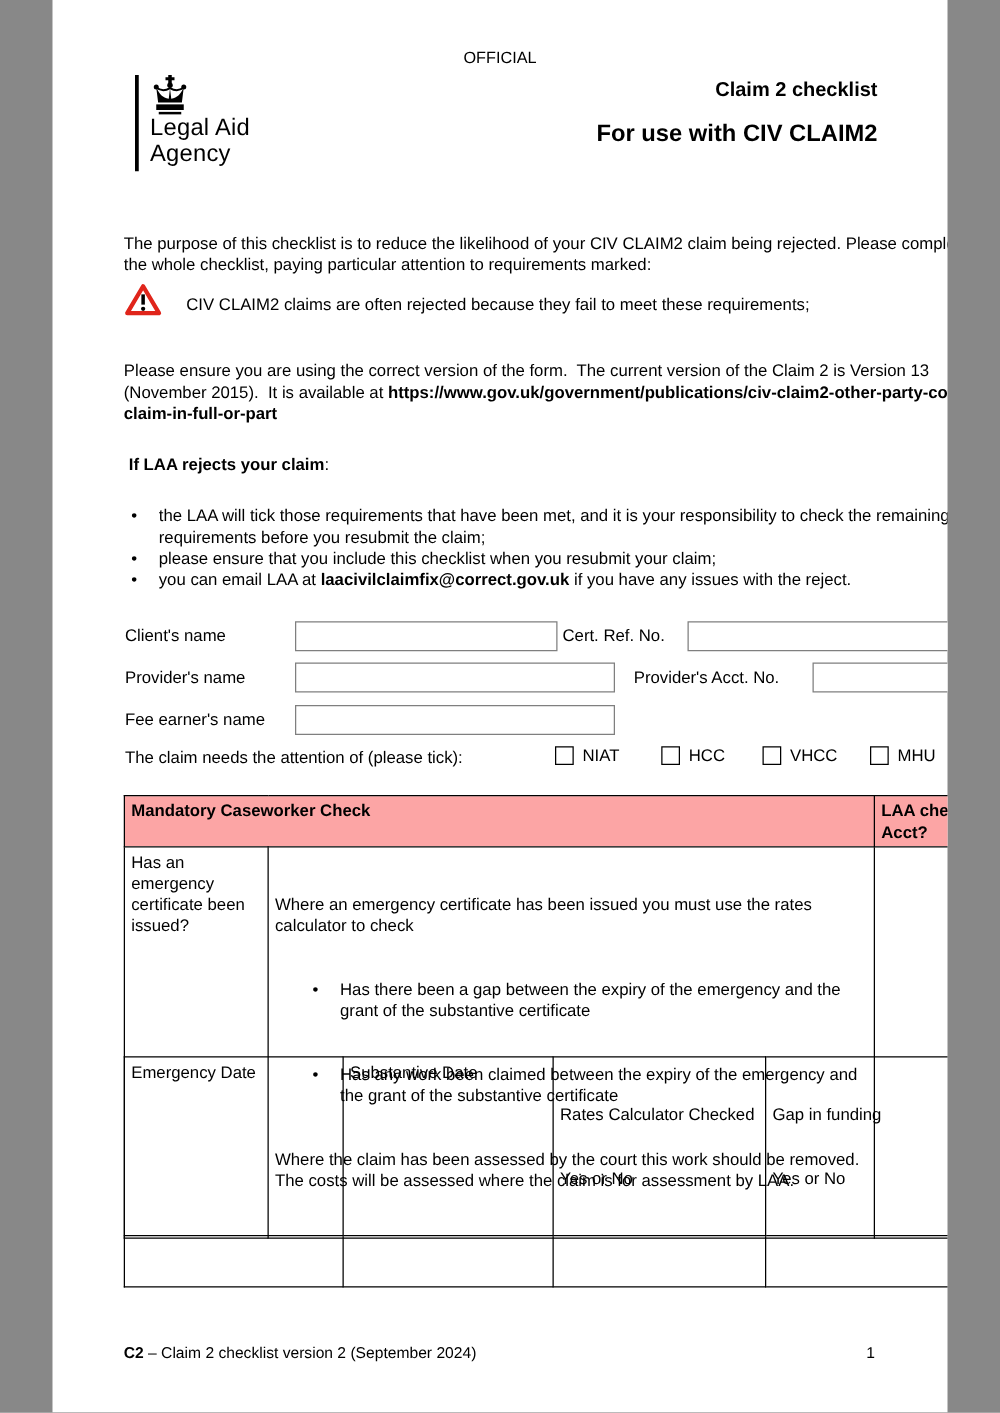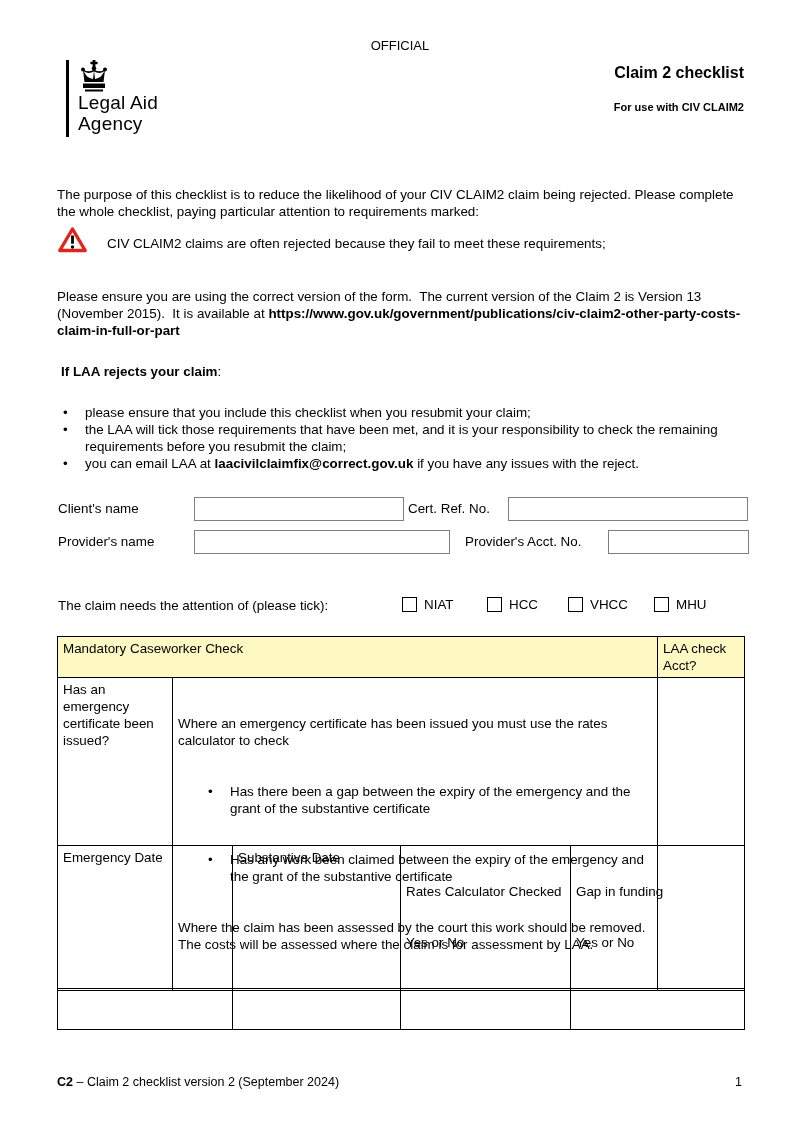--- a/index.html
+++ b/index.html
@@ -1,34 +1,34 @@
 <!DOCTYPE html>
 <html><head>
 <meta charset="utf-8">
 <style>
   html,body { margin:0; padding:0; background:#888; }
   .page {
-    position:relative; width:800px; height:1130px; margin:0 auto;
+    position:relative; width:716px; height:1130px; margin:0 auto;
     background:#ffffff; color:#000;
     font-family:"Liberation Sans", sans-serif;
     font-size:13.4px; line-height:17px;
     overflow:hidden;
   }
   .abs { position:absolute; }
   .t { white-space:pre-wrap; }
   .b { font-weight:bold; }
   .banner { top:37px; left:0; right:0; text-align:center; font-size:13px; }
 
   
   .logo-bar { left:66px; top:60px; width:3px; height:77px; background:#000; }
   .crown { left:78px; top:60px; }
   .logo-text { left:78px; top:92px; font-size:19px; line-height:21px; letter-spacing:0.2px; }
 
   .doc-title { top:64px; right:56px; font-size:16px; font-weight:bold; text-align:right; }
-  .doc-subtitle { top:99px; right:56px; font-size:11px; font-weight:bold; text-align:left; }
+  .doc-subtitle { top:99px; right:56px; font-size:19px; font-weight:bold; text-align:left; }
 
   .p-purpose { top:186px; left:57px; width:690px; }
   .warn-icon { left:57px; top:226px; }
   .warn-text { left:107px; top:235px; width:640px; }
   .p-version { top:288px; left:57px; width:690px; }
   .h-reject { top:363px; left:61px; }
 
   .bullets { top:404px; left:57px; width:690px; margin:0; padding:0; list-style:none; }
   .bullets li { position:relative; padding-left:28px; margin:0; }
   .bullets li::before { content:"\2022"; position:absolute; left:6px; }
@@ -40,21 +40,21 @@
   .row1 { top:497px; } .row2 { top:530px; } .row3 { top:564px; }
   .attention { top:596px; left:57px; right:56px; height:20px; }
   .opt { position:absolute; top:0; display:flex; align-items:center; gap:7px; }
   .cbx { width:15px; height:15px; border:1.6px solid #000; box-sizing:border-box;
          background:#fff; display:inline-block; flex:0 0 auto; }
 
   table.doc { border-collapse:collapse; table-layout:fixed; }
   table.doc td { border:1px solid #000; vertical-align:top; padding:3px 5px;
                  white-space:pre-wrap; overflow:hidden; }
   .tbl1 { top:636px; left:57px; width:687px; }
-  .tbl1 .hdr td { background:#fef9c3; font-weight:normal; }
+  .tbl1 .hdr td { background:#fca5a5; font-weight:bold; }
   .tbl1 .hrow { height:34px; }
   .tbl1 .brow { height:158px; }
   .ibullet { position:relative; padding-left:52px; }
   .ibullet::before { content:"\2022"; position:absolute; left:30px; }
   .tbl2 { top:845px; left:57px; width:687px; }
   .tbl2 .hrow { height:36px; }
   .tbl2 .brow { height:41px; }
 
   .footer { top:1074px; left:57px; font-size:12.5px; }
   .pageno { top:1074px; right:58px; font-size:12.5px; }
@@ -99,36 +99,40 @@
       <circle cx="15.5" cy="21" r="1.7" fill="#000"></circle>
     </svg>
   </div>
   <div class="abs warn-text t">CIV CLAIM2 claims are often rejected because they fail to meet these requirements;</div>
 
   <div class="abs p-version t"><span class="t">Please ensure you are using the correct version of the form.  The current version of the Claim 2 is Version 13 (November 2015).  It is available at </span><span class="b t">https://www.gov.uk/government/publications/civ-claim2-other-party-costs-claim-in-full-or-part</span></div>
 
   <div class="abs h-reject"><span class="b t">If LAA rejects your claim</span><span class="t">:</span></div>
 
   <ul class="abs bullets">
+    <li class="t">the LAA will tick those requirements that have been met, and it is your responsibility to check the remaining requirements before you resubmit the claim;</li>
     <li class="t">please ensure that you include this checklist when you resubmit your claim;</li>
-    <li class="t">the LAA will tick those requirements that have been met, and it is your responsibility to check the remaining requirements before you resubmit the claim;</li>
     <li><span class="t">you can email LAA at </span><span class="b t">laacivilclaimfix@correct.gov.uk</span><span class="t"> if you have any issues with the reject.</span></li>
   </ul>
 
   <div class="abs frow row2">
     <span class="abs flabel t" style="left:1px;">Provider's name</span>
     <div class="abs ibox" style="left:137px; width:256px;"></div>
     <span class="abs flabel t" style="left:408px;">Provider's Acct. No.</span>
     <div class="abs ibox" style="left:551px; width:141px;"></div>
   </div>
   <div class="abs frow row1">
     <span class="abs flabel t" style="left:1px;">Client's name</span>
     <div class="abs ibox" style="left:137px; width:210px;"></div>
     <span class="abs flabel t" style="left:351px;">Cert. Ref. No.</span>
     <div class="abs ibox" style="left:451px; width:240px;"></div>
+  </div>
+  <div class="abs frow row3">
+    <span class="abs flabel t" style="left:1px;">Fee earner's name</span>
+    <div class="abs ibox" style="left:137px; width:256px;"></div>
   </div>
 
   <div class="abs attention">
     <span class="abs t" style="left:1px; top:1px;">The claim needs the attention of (please tick):</span>
     <span class="opt" style="left:345px;">
       <span class="cbx"></span>
       <span class="t">NIAT</span>
     </span>
     <span class="opt" style="left:430px;">
       <span class="cbx"></span>

